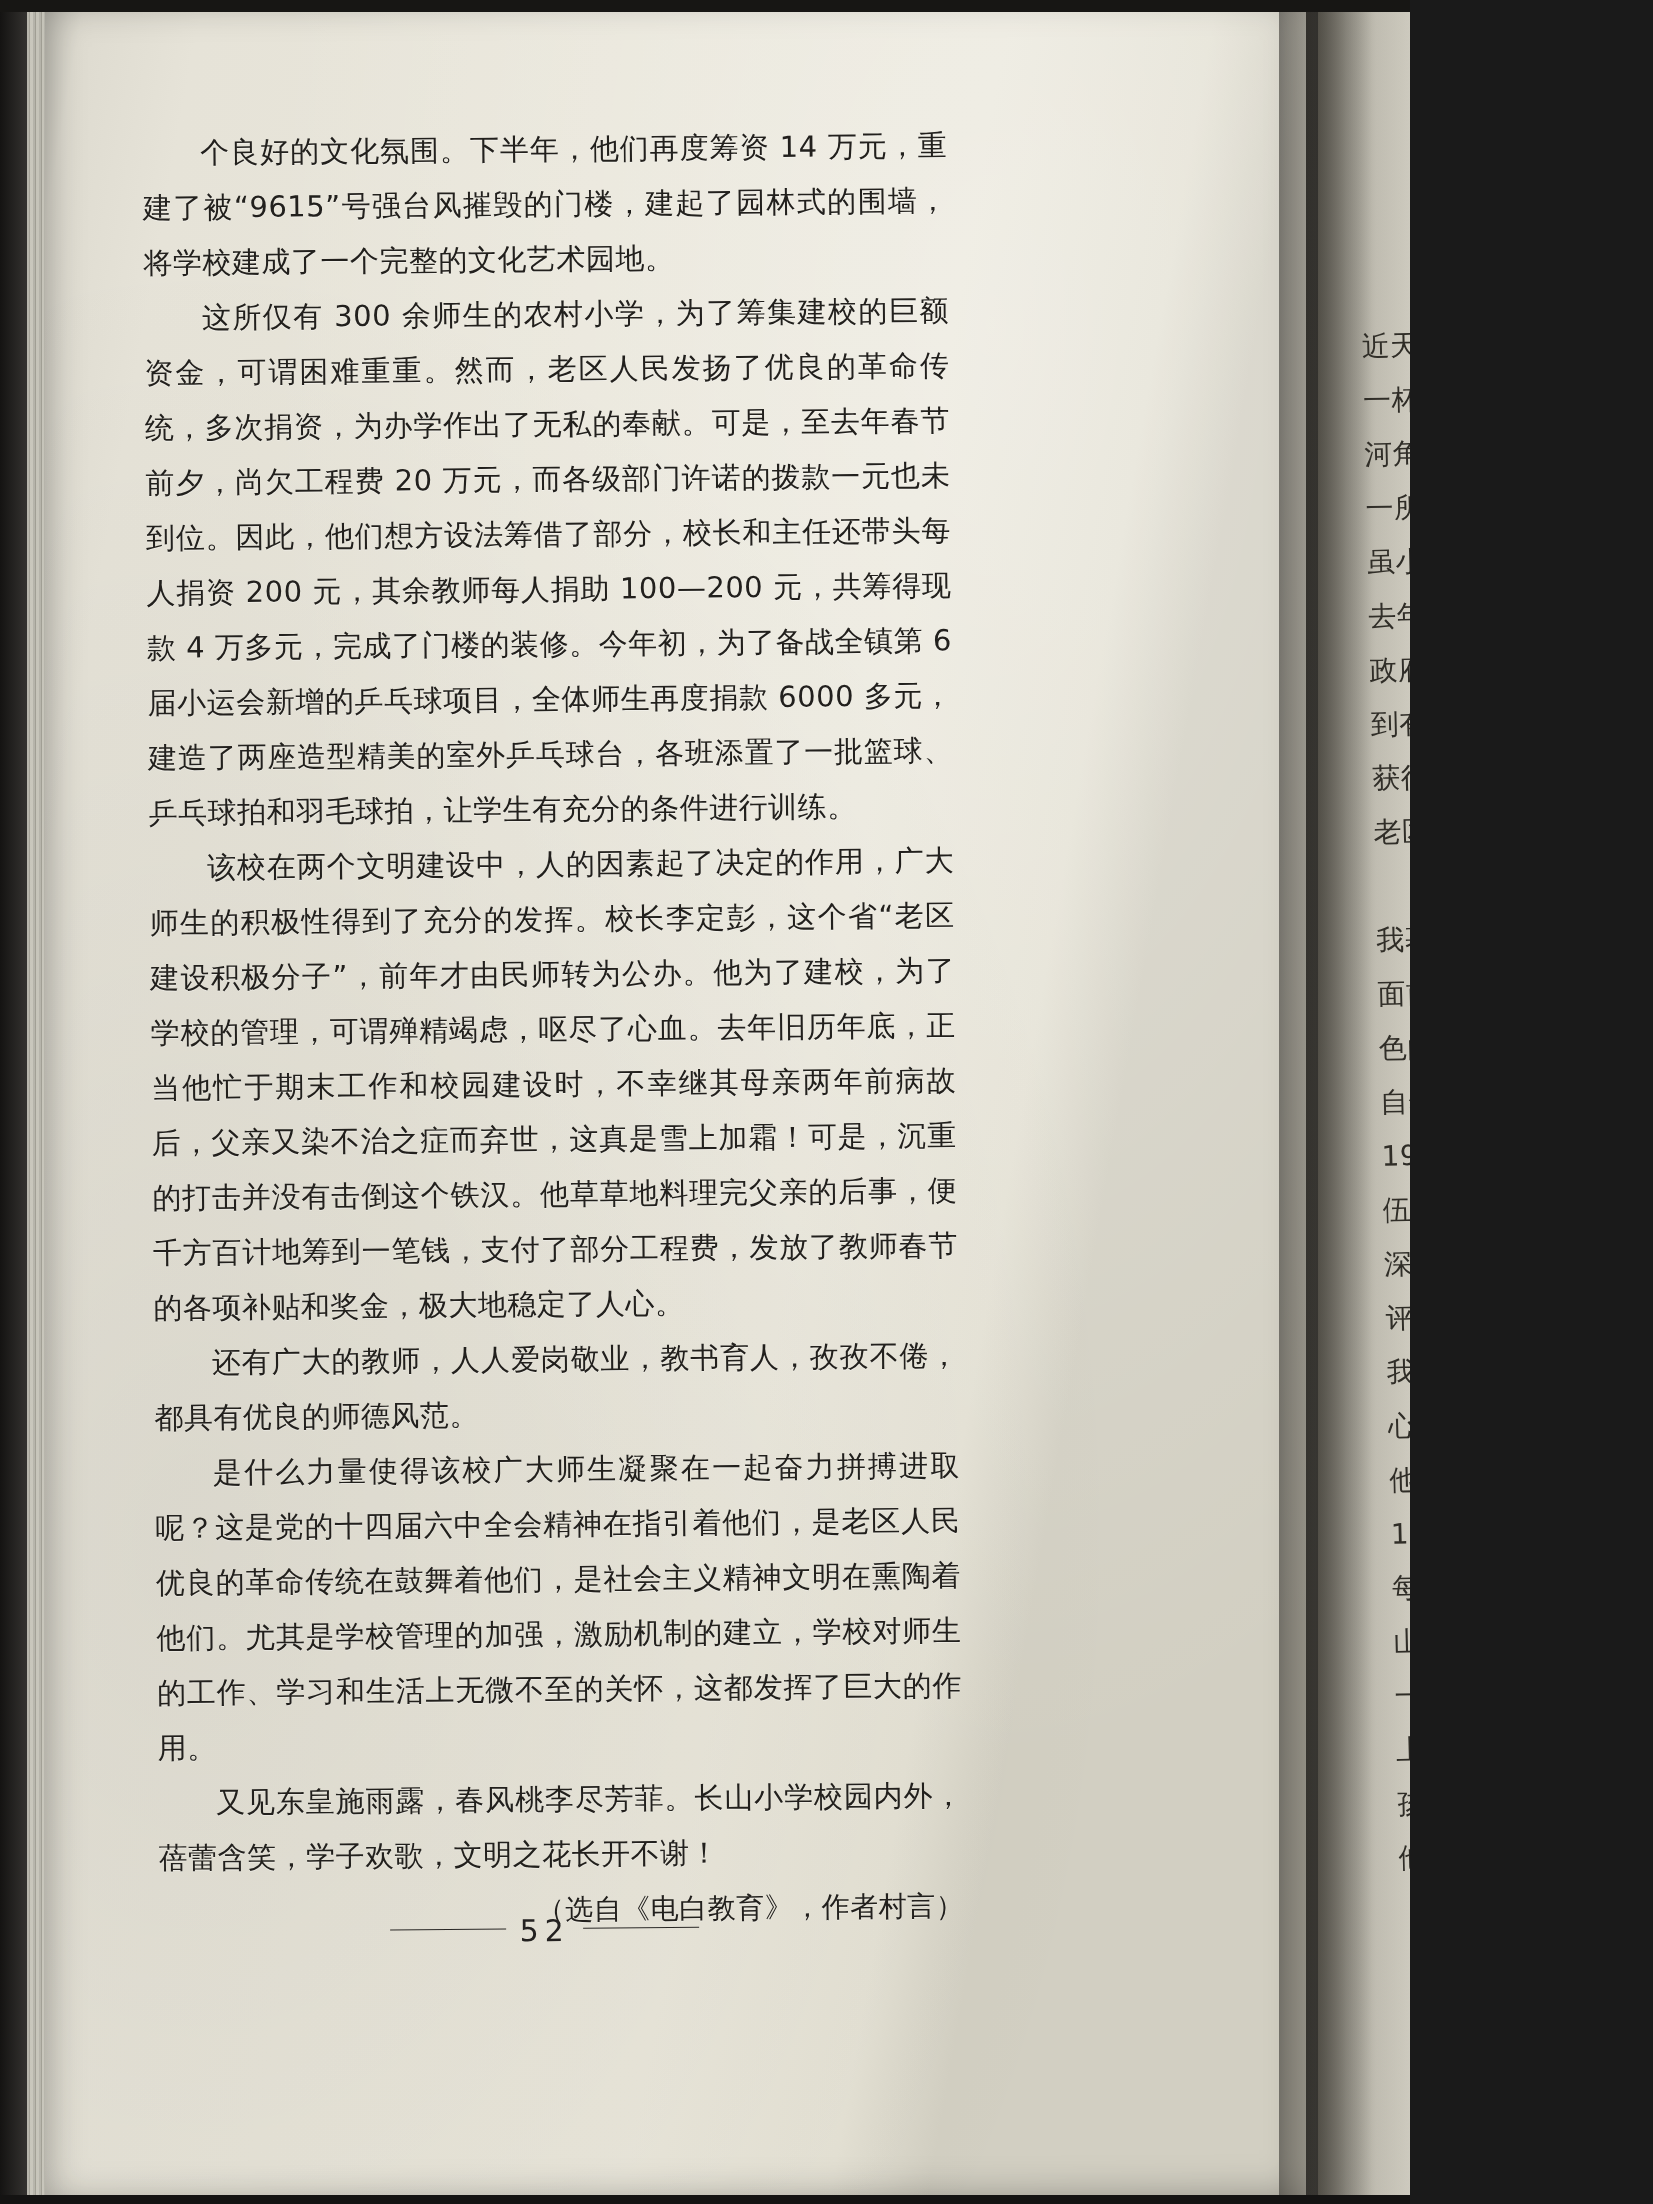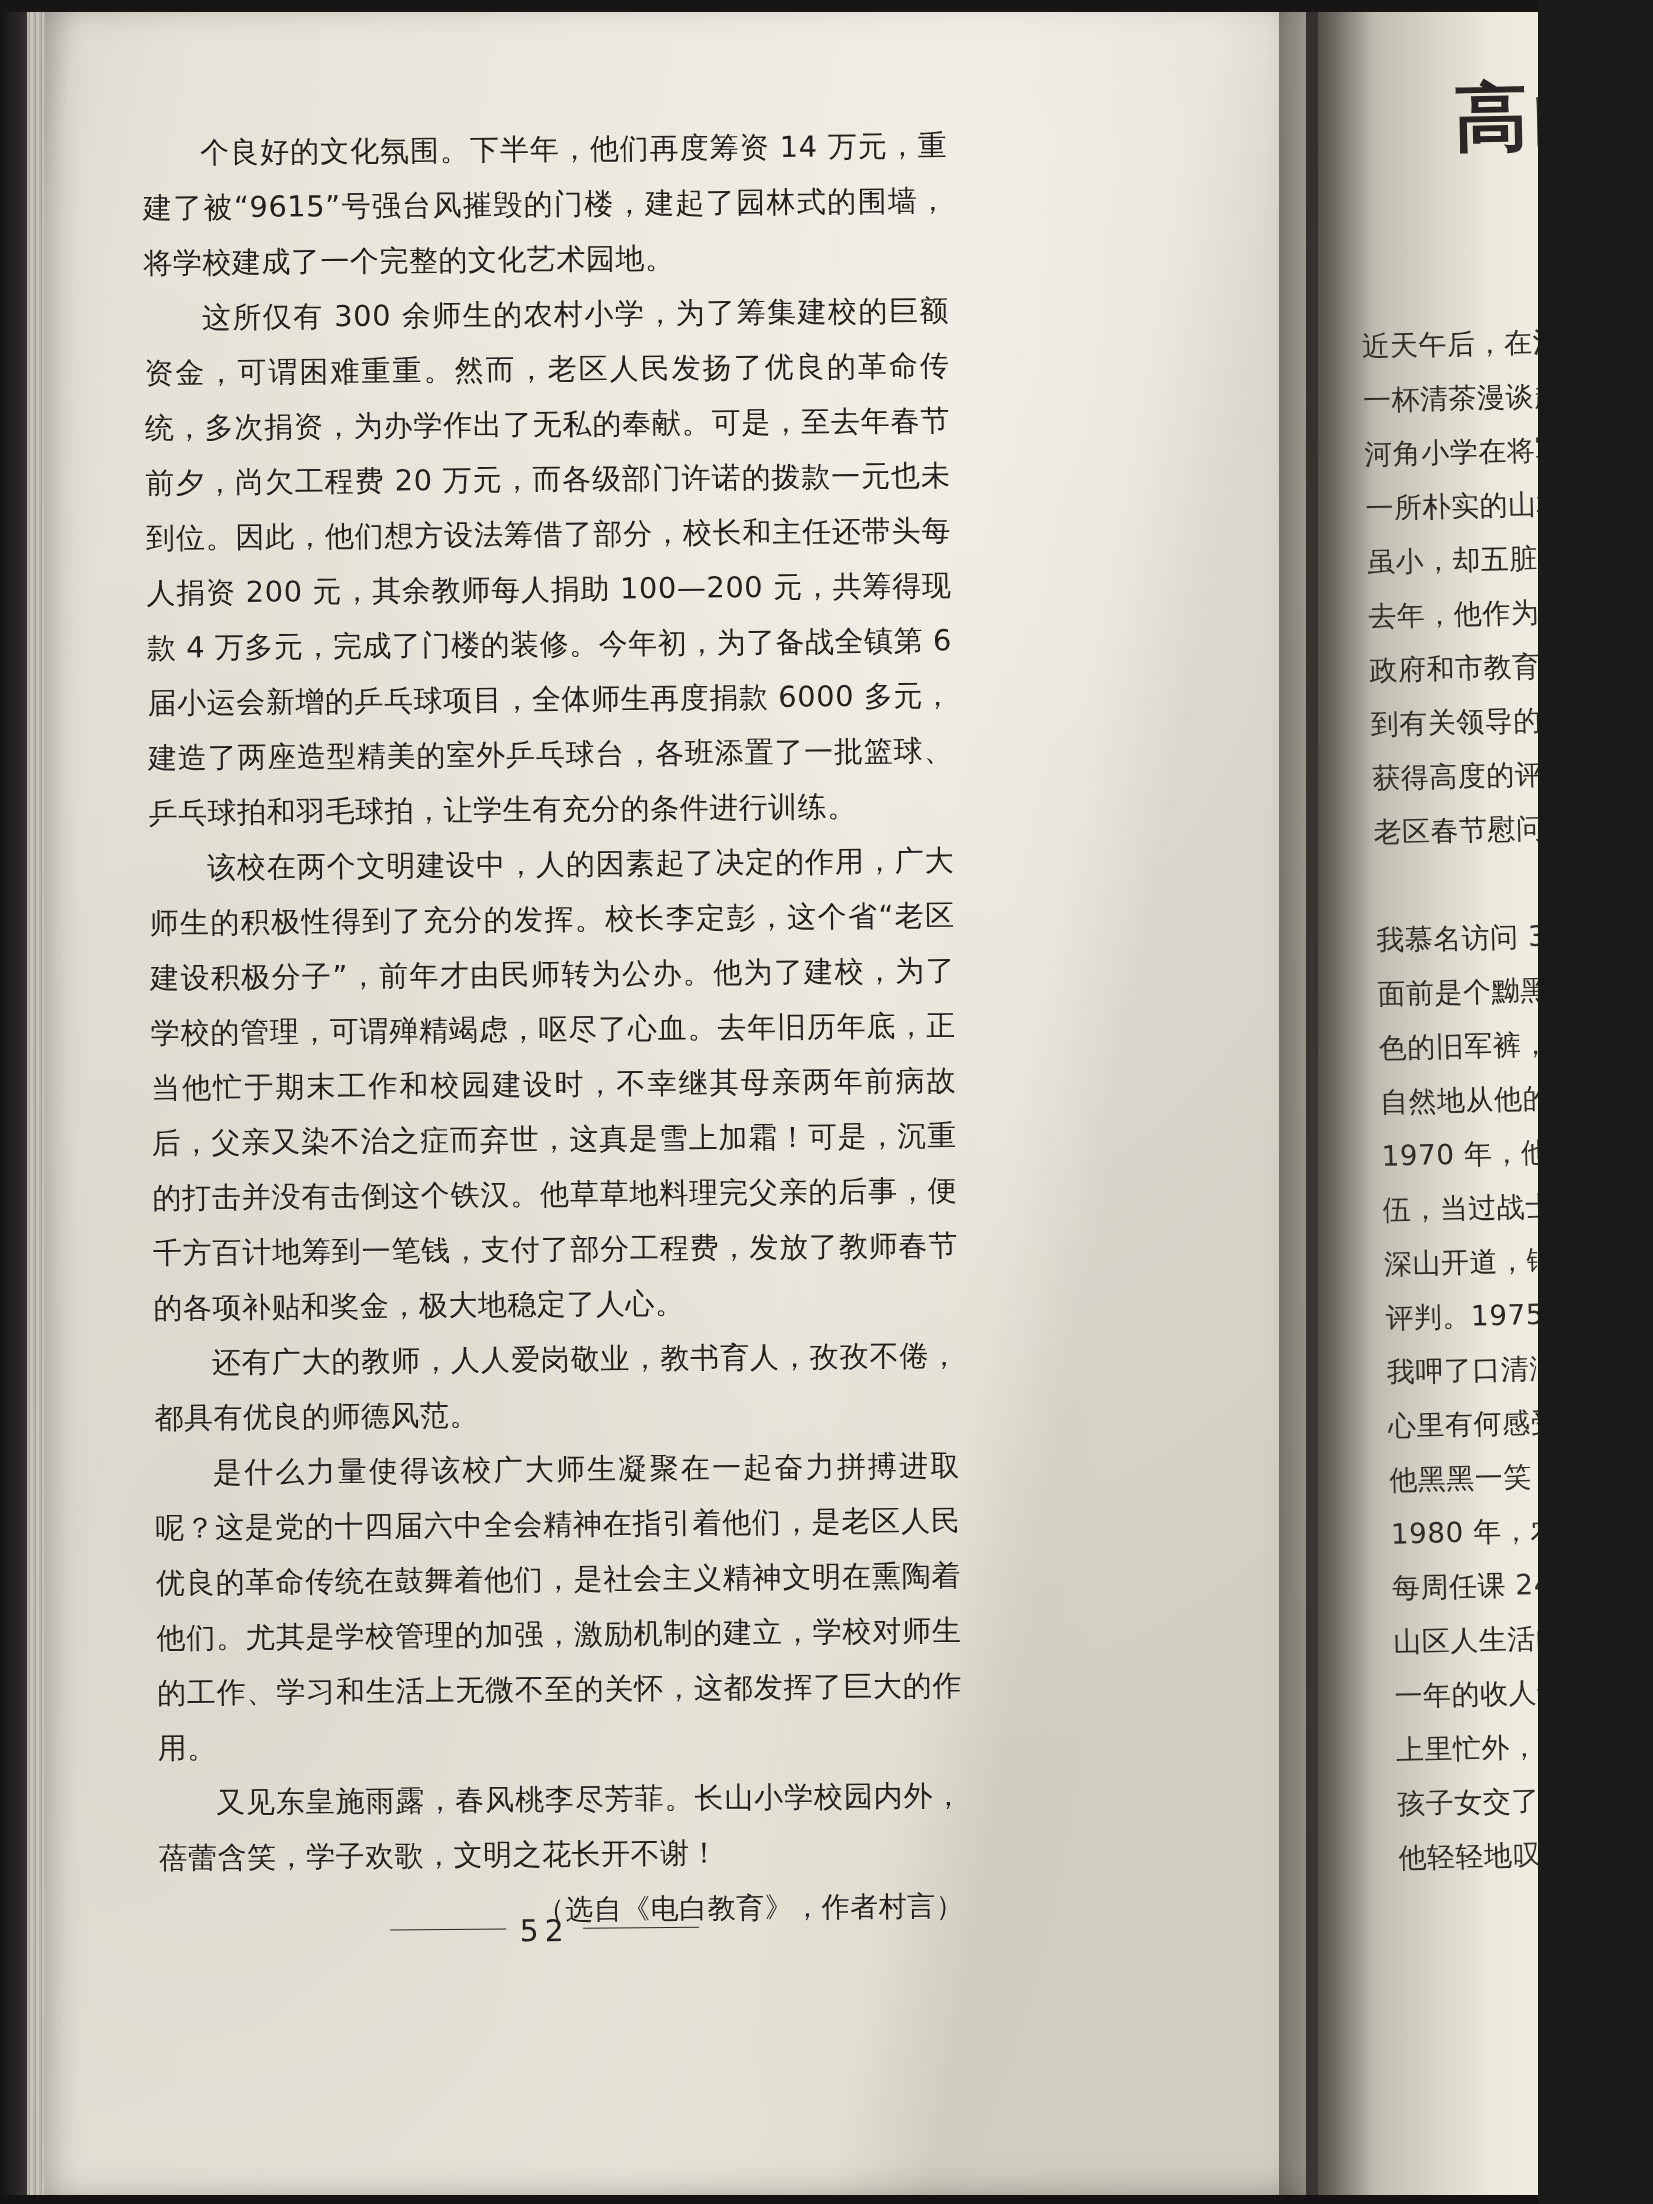--- a/index.html
+++ b/index.html
@@ -9,21 +9,21 @@
   }
   body {
     width: 1654px;
     height: 2205px;
     overflow: hidden;
     font-family: "DejaVu Sans", sans-serif;
   }
 
   #page {
     position: relative;
-    width: 1538px;
+    width: 1410px;
     height: 2205px;
     background: #2b2a28;
     overflow: hidden;
   }
 
   
   .desk {
     position: absolute;
     inset: 0;
     background:

